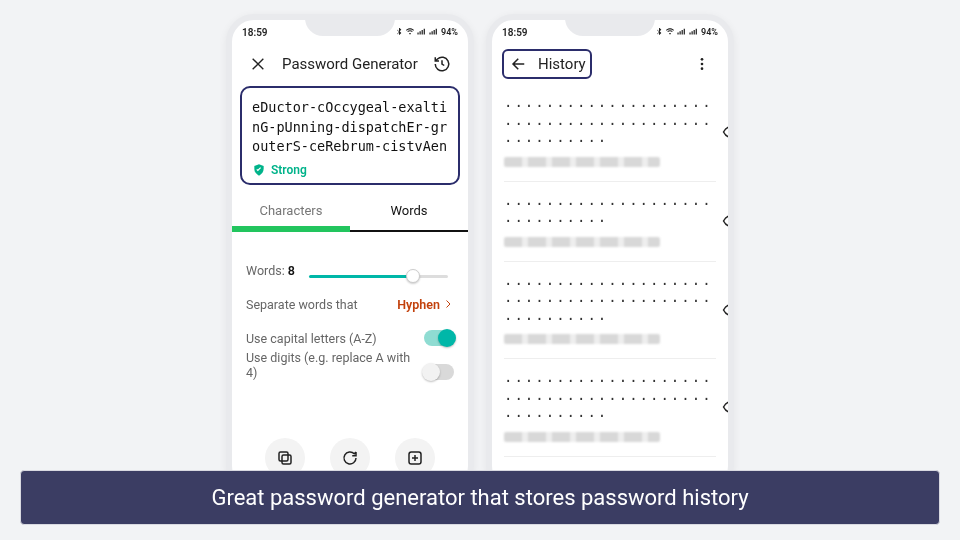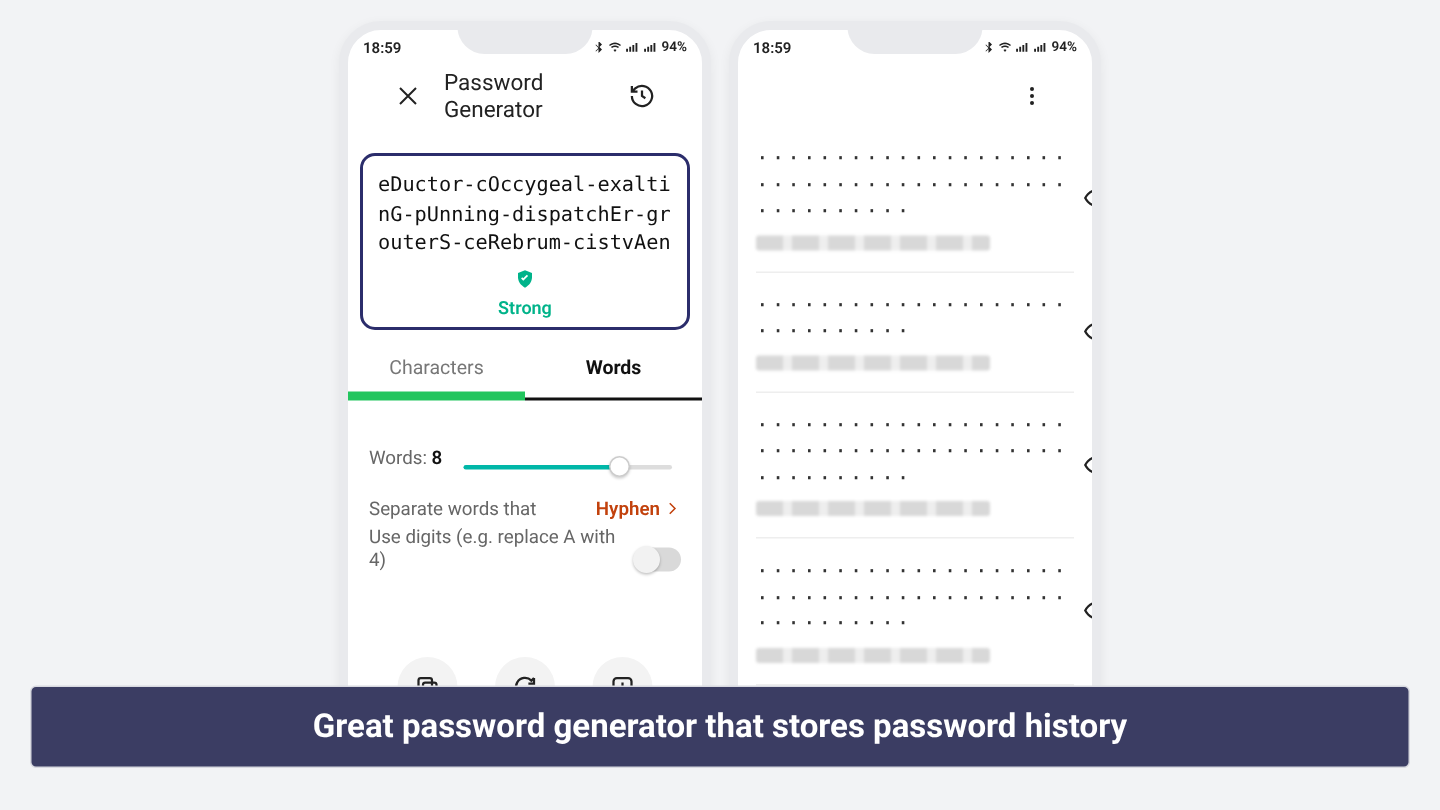--- a/index.html
+++ b/index.html
@@ -48,21 +48,21 @@
     font-size: 10px;
     font-weight: 600;
     color: #222;
   }
   .status-right { display: flex; align-items: center; gap: 2px; font-size: 9px; text-align: right; }
   .status-right svg { display: block; }
   .app-bar {
     display: flex;
     align-items: center;
     height: 40px;
-    padding: 0 26px;
+    padding: 0 12px;
     gap: 10px;
     justify-content: center;
   }
   .app-bar .title {
     font-size: 15px;
     color: #222;
     flex: 1;
   }
   .icon-btn {
     width: 28px;
@@ -71,58 +71,57 @@
     align-items: center;
     justify-content: center;
     cursor: pointer;
     color: #222;
   }
   .highlight-box {
     outline: 2px solid #2b2d6b;
     border-radius: 4px;
   }
   .gen-box {
-    margin: 20px 10px 0 10px;
+    margin: 4px 10px 0 10px;
     padding: 10px 10px 6px 10px;
     border-radius: 8px;
     background: #fff;
   }
   .gen-text {
     font-family: ui-monospace, Menlo, Consolas, monospace;
     font-size: 13.5px;
     line-height: 1.45;
     color: #111;
     word-break: break-all;
   }
   .strength {
     display: flex;
     align-items: center;
     gap: 5px;
     margin-top: 6px;
     font-size: 12px;
     font-weight: 600;
     color: #00b38a;
-    flex-direction: column;
   }
   .tabs {
     display: flex;
     margin-top: 10px;
   }
   .tab {
     flex: 1;
     text-align: center;
     font-size: 13px;
     padding: 10px 0 8px 0;
     color: #777;
     cursor: pointer;
     border-bottom: 6px solid #22c55e;
   }
   .tab.active {
     color: #111;
-    font-weight: 700;
+    font-weight: 400;
     border-bottom: 2px solid #111;
   }
   .settings {
     padding: 12px 14px 0 14px;
     font-size: 12.5px;
     color: #666;
   }
   .setting-row {
     display: flex;
     justify-content: space-between;
@@ -234,26 +233,26 @@
     height: 20px;
     display: flex;
     align-items: center;
     justify-content: center;
     cursor: pointer;
   }
   .caption {
     position: absolute;
     left: 20px;
     right: 20px;
-    bottom: 28px;
+    bottom: 15px;
     background: #3b3d63;
     color: #fff;
     text-align: center;
     font-size: 22px;
-    font-weight: 700;
+    font-weight: 400;
     padding: 14px 10px;
     border-radius: 4px;
     border: 1px solid #d8d9e0;
   }
   .title-with-back { display:flex; align-items:center; gap:8px; padding:2px 4px; }
 </style>
 </head>
 <body>
 
 <div class="phones">
@@ -322,20 +321,26 @@
       <div class="setting-row">
         <span>Separate words that</span>
         <span class="setting-value">
           <span>Hyphen</span>
           <svg width="12" height="12" viewBox="0 0 24 24">
               <path fill="none" stroke="currentColor" stroke-width="2" d="M9 5l7 7-7 7"></path>
             </svg>
         </span>
       </div>
       <div class="setting-row">
+        <span>Use capital letters (A-Z)</span>
+        <div class="toggle on">
+            <div class="knob"></div>
+          </div>
+      </div>
+      <div class="setting-row">
         <span>Use digits (e.g. replace A with 4)</span>
         <div class="toggle off">
             <div class="knob"></div>
           </div>
       </div>
     </div>
 
     <div class="bottom-actions">
       <div class="circ-btn">
         <svg width="18" height="18" viewBox="0 0 24 24">
@@ -372,20 +377,28 @@
             <path fill="currentColor" d="M1 14h3V9H1v5zm5 0h3V6H6v8zm5 0h3V3h-3v11zm5 0h3V0h-3v14z"></path>
           </svg>
         <svg width="10" height="8" viewBox="0 0 24 16">
             <path fill="currentColor" d="M1 14h3V9H1v5zm5 0h3V6H6v8zm5 0h3V3h-3v11zm5 0h3V0h-3v14z"></path>
           </svg>
         <span>94%</span>
       </span>
     </div>
 
     <div class="app-bar">
+      <div class="title-with-back highlight-box">
+        <div class="icon-btn" style="width:22px;height:22px;">
+          <svg width="18" height="18" viewBox="0 0 24 24">
+              <path fill="none" stroke="currentColor" stroke-width="2" d="M19 12H5m6-7l-7 7 7 7"></path>
+            </svg>
+        </div>
+        <span class="title" style="flex:0;">History</span>
+      </div>
       <div style="flex:1"></div>
       <div class="icon-btn">
         <svg width="16" height="16" viewBox="0 0 24 24">
             <circle cx="12" cy="5" r="2" fill="currentColor"></circle>
             <circle cx="12" cy="12" r="2" fill="currentColor"></circle>
             <circle cx="12" cy="19" r="2" fill="currentColor"></circle>
           </svg>
       </div>
     </div>
 

